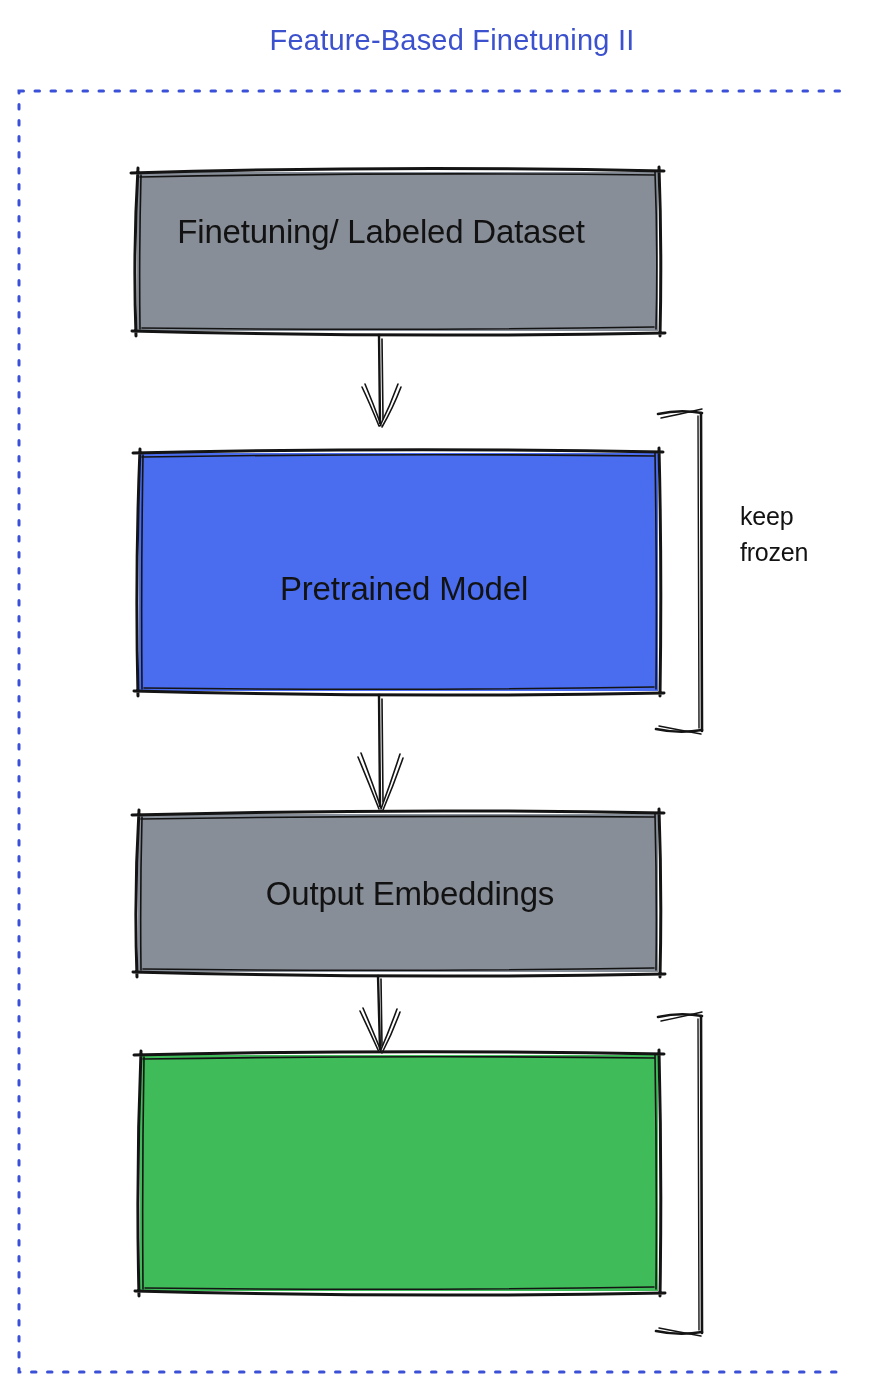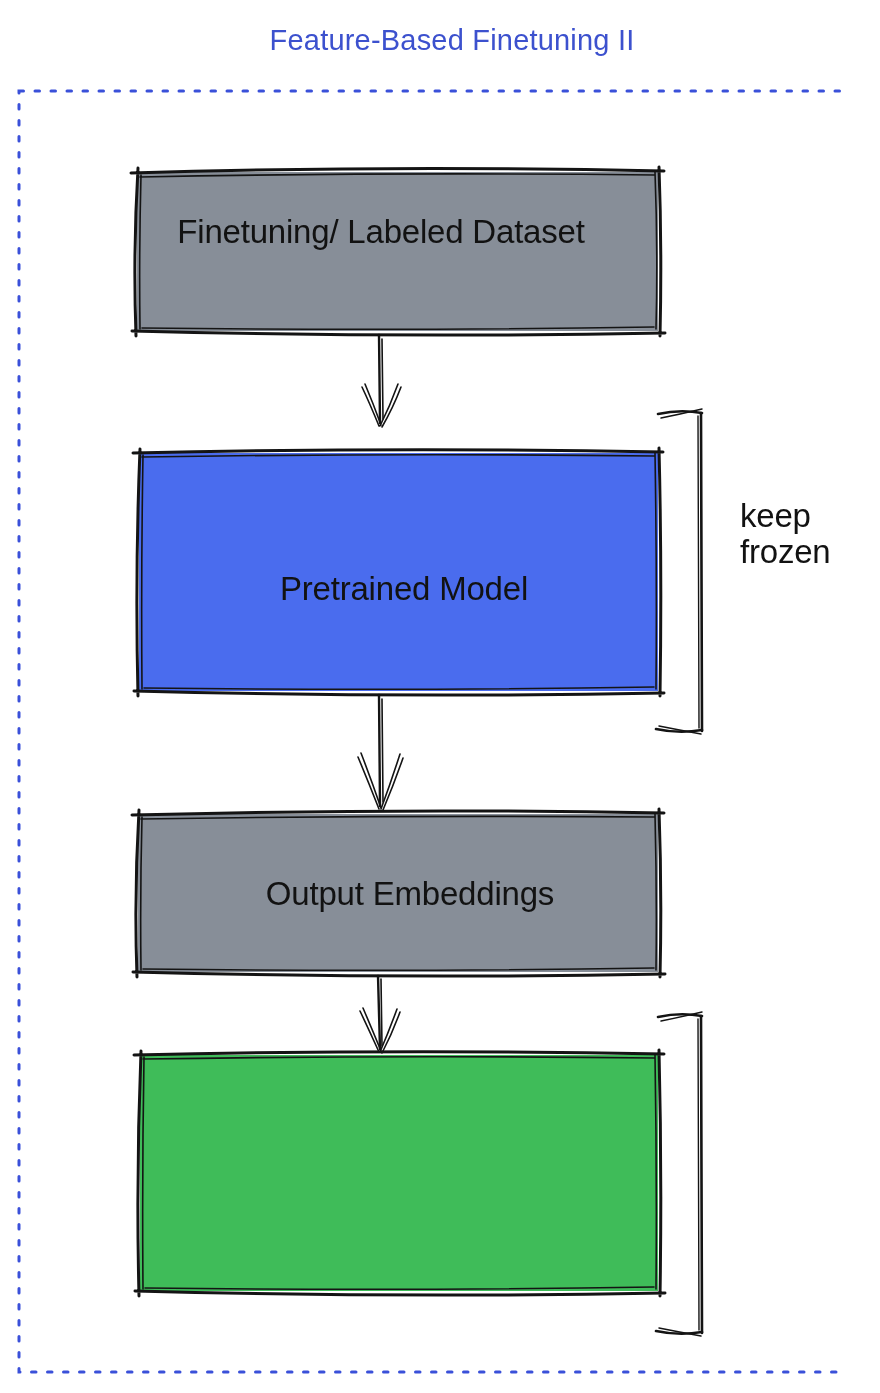--- a/index.html
+++ b/index.html
@@ -25,21 +25,21 @@
   .node-label {
     position: absolute;
     transform: translate(-50%, -50%);
     font-size: 33px;
     color: #121212;
     white-space: nowrap;
     letter-spacing: -0.2px;
   }
   .bracket-label {
     position: absolute;
-    font-size: 33px;
+    font-size: 25px;
     line-height: 36px;
     color: #121212;
     white-space: pre-line;
     letter-spacing: -0.2px;
   }
   .sketch  { fill: none; stroke: #141414; stroke-width: 3;   stroke-linecap: round; }
   .sketch2 { fill: none; stroke: #141414; stroke-width: 1.6; stroke-linecap: round; }
   .arrow   { fill: none; stroke: #141414; stroke-width: 2.4; stroke-linecap: round; }
   .arrow2  { fill: none; stroke: #141414; stroke-width: 1.6; stroke-linecap: round; }
   .bracket { fill: none; stroke: #141414; stroke-width: 2.6; stroke-linecap: round; }

